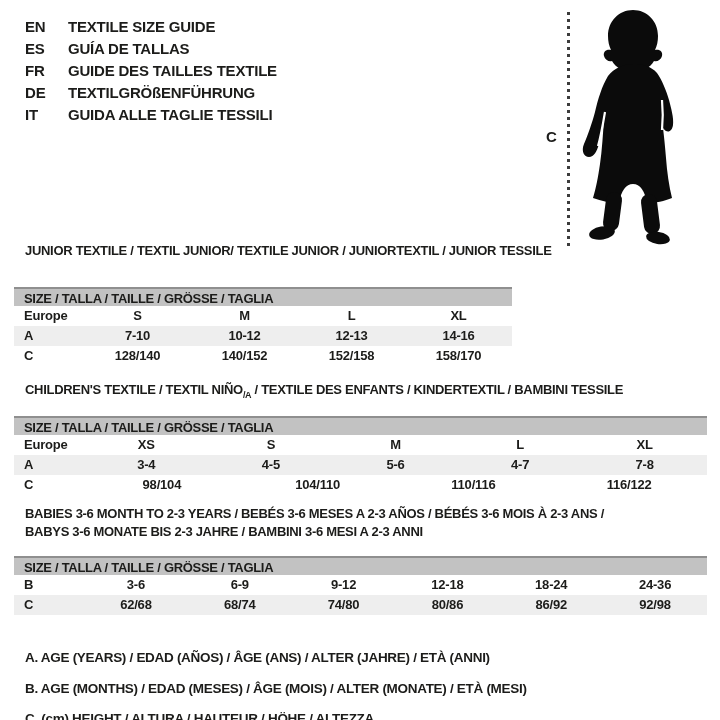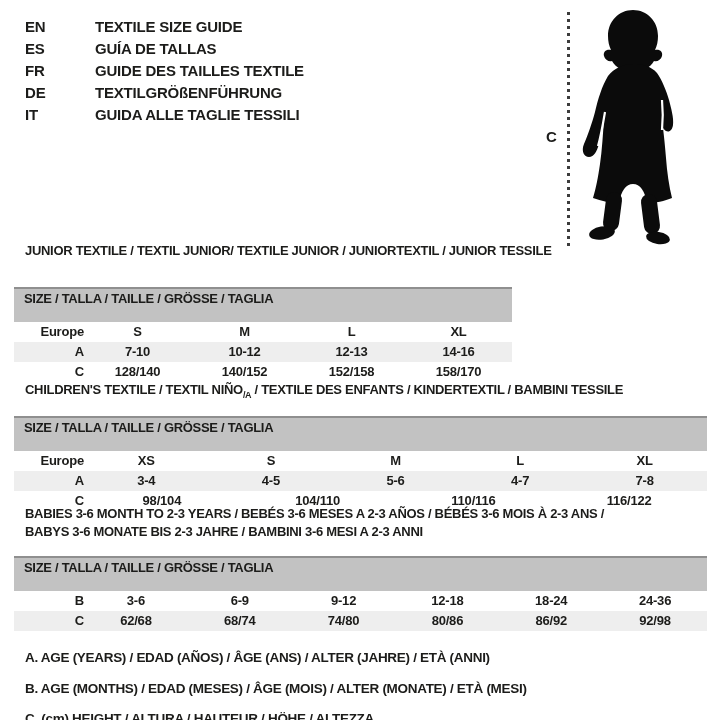--- a/index.html
+++ b/index.html
@@ -1,42 +1,42 @@
 <!DOCTYPE html>
 <html style="--text: #1c1c1a; --header-bar: #c2c2c2; --header-bar-top: #8f8f8f; --shaded-row: #eeeeee; --silhouette: #0b0b0b;"><head>
 <meta charset="utf-8">
 <style>
   html,body{margin:0;padding:0;background:#ffffff;}
   .page{position:relative;width:720px;height:720px;background:#fff;overflow:hidden;
         font-family:"Liberation Sans","DejaVu Sans",sans-serif;color:var(--text,#1c1c1a);}
 
   
   .lang-header{position:absolute;left:25px;top:16px;}
-  .lang-row{display:flex;height:22px;line-height:22px;font-weight:700;font-size:15px;letter-spacing:-0.2px;gap:27px;}
+  .lang-row{display:flex;height:22px;line-height:22px;font-weight:700;font-size:15px;letter-spacing:-0.2px;}
   .lang-code{width:43px;}
 
   
   .measure-line{position:absolute;left:567px;top:12px;width:3px;height:238px;
                 background:repeating-linear-gradient(to bottom,#3c3c3c 0 3px,transparent 3px 7px);}
   .c-label{position:absolute;left:546px;top:128px;font-weight:700;font-size:15px;}
   .toddler{position:absolute;left:578px;top:10px;}
 
   
   .sec-title{position:absolute;left:25px;font-weight:700;font-size:13px;letter-spacing:-0.3px;white-space:nowrap;}
   .sub{font-size:9px;vertical-align:sub;}
   .sec-title.two-line{line-height:18px;}
 
   
   .size-table{position:absolute;left:14px;}
-  .thead{height:35px;line-height:19px;background:var(--header-bar,#c2c2c2);
+  .thead{height:19px;line-height:19px;background:var(--header-bar,#c2c2c2);
          border-top:2px solid var(--header-bar-top,#8f8f8f);box-sizing:border-box;
          padding-left:10px;font-weight:700;font-size:13px;letter-spacing:-0.3px;}
   .trow{display:flex;height:20px;line-height:20px;font-size:13px;font-weight:700;letter-spacing:-0.2px;}
   .trow.shaded{background:var(--shaded-row,#eeeeee);}
-  .tlabel{width:70px;padding-left:10px;box-sizing:border-box;text-align:right;}
+  .tlabel{width:70px;padding-left:10px;box-sizing:border-box;text-align:left;}
   .tcell{flex:1;text-align:center;}
 
   
   .notes{position:absolute;left:25px;top:638px;}
   .note-line{height:20.5px;line-height:20.5px;font-weight:700;font-size:13.5px;letter-spacing:-0.3px;white-space:nowrap;margin-top:10px;}
 </style>
 </head>
 <body>
 
 <div class="page">

